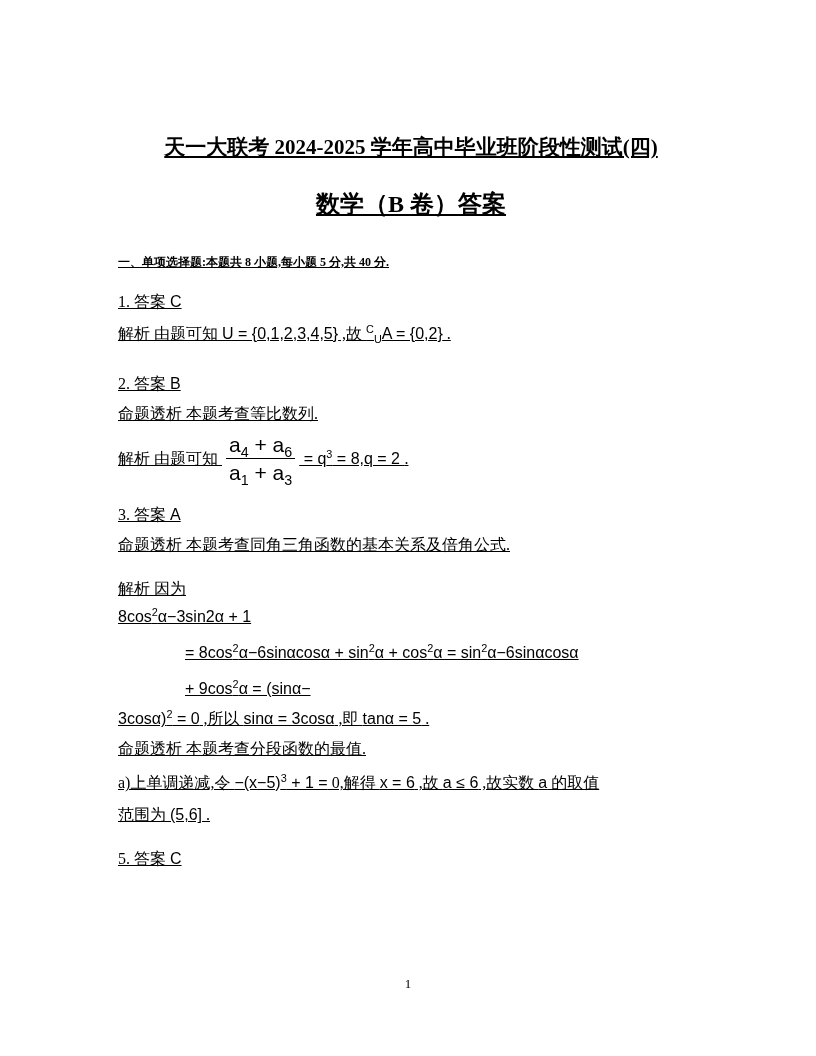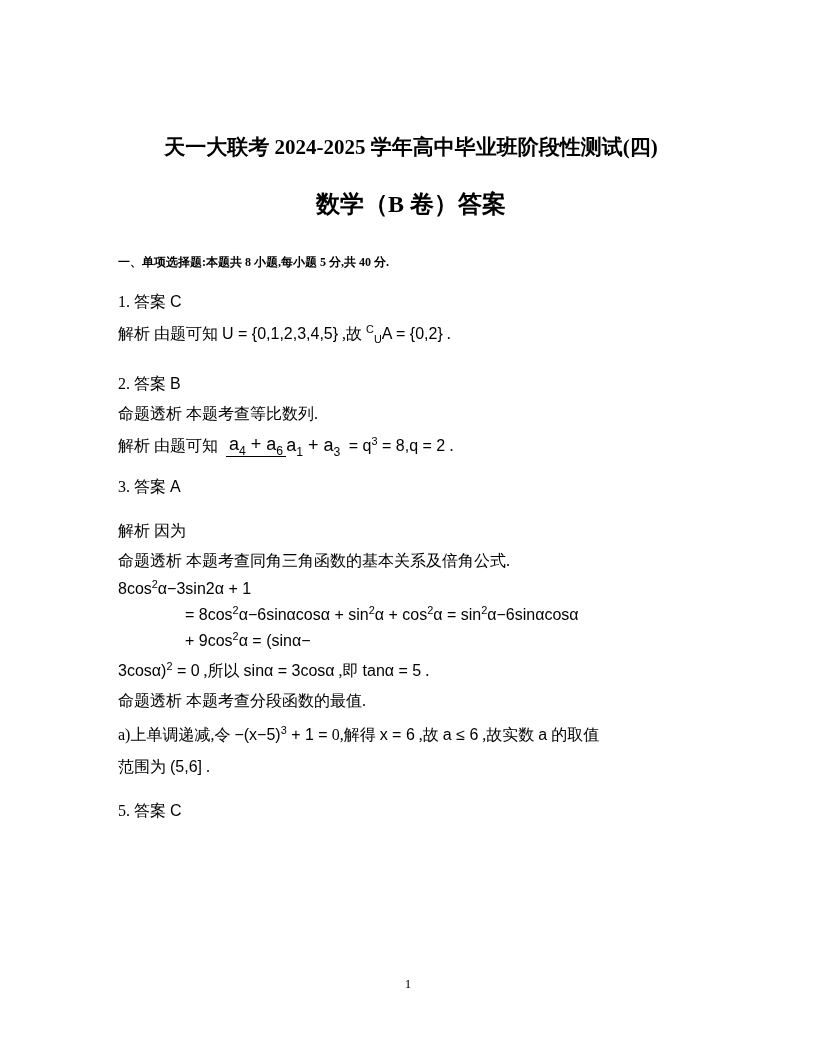--- a/index.html
+++ b/index.html
@@ -10,20 +10,21 @@
     background: #ffffff;
     color: #000000;
     font-family: "Liberation Serif", "DejaVu Serif", serif;
     overflow: hidden;
   }
   .content {
     position: absolute;
     left: 118px;
     top: 0;
     width: 586px;
+    text-decoration: underline;
   }
   .title {
     margin: 132px 0 0 0;
     font-size: 21px;
     font-weight: bold;
     text-align: center;
     line-height: 30px;
     font-family: "Liberation Serif", "DejaVu Serif", serif;
   }
   .subtitle {
@@ -44,33 +45,34 @@
     font-size: 16px;
     line-height: 24px;
     min-height: 24px;
   }
   .mt8  { margin-top: 8px; }
   .mt10 { margin-top: 10px; }
   .mt16 { margin-top: 16px; }
   .mt18 { margin-top: 18px; }
   .mt20 { margin-top: 20px; }
   .mt24 { margin-top: 26px; }
-  .mt2  { margin-top: 2px; }
+  .mt2  { margin-top: 12px; }
   .mt4  { margin-top: 4px; }
   .indent { margin-left: 67px; }
   .cn { font-family: "Liberation Serif", "DejaVu Serif", serif; }
   .m  { font-family: "Liberation Sans", "DejaVu Sans", sans-serif; }
   sup { vertical-align: super; font-size: 68%; line-height: 0; }
   sub { vertical-align: sub;   font-size: 68%; line-height: 0; }
   .frac {
     display: inline-flex;
+    flex-direction: column;
     text-align: center;
     vertical-align: middle;
     font-family: "Liberation Sans", "DejaVu Sans", sans-serif;
-    font-size: 18px;
+    font-size: 21px;
     line-height: 1.2;
     margin: 0 4px;
     position: relative;
     top: -2px;
     justify-content: space-between;
   }
   .frac .num { border-bottom: 1.4px solid #000; padding: 0 3px 1px 3px; }
   .frac .den { padding-top: 1px; }
   .footer {
     position: absolute;
@@ -97,22 +99,22 @@
     <p class="p mt8"><span class="cn">解析 由题可知 </span><span class="m">U = {0,1,2,3,4,5}</span><span class="cn"> ,故 </span><span class="m"><sup>C</sup><sub>U</sub>A = {0,2}</span><span class="cn"> .</span></p>
 
     <p class="p mt24"><span class="cn">2. 答案 </span><span class="m">B</span></p>
     <p class="p"><span class="cn">命题透析 本题考查等比数列.</span></p>
     <p class="p mt8"><span class="cn">解析 由题可知 </span><span class="frac">
           <span class="num">a<sub>4</sub> + a<sub>6</sub></span>
           <span class="den">a<sub>1</sub> + a<sub>3</sub></span>
         </span><span class="m"> = q<sup>3</sup> = 8,q = 2 </span><span class="cn">.</span></p>
 
     <p class="p mt16"><span class="cn">3. 答案 </span><span class="m">A</span></p>
+    <p class="p"><span class="cn">命题透析 本题考查同角三角函数的基本关系及倍角公式.</span></p>
     <p class="p mt20"><span class="cn">解析 因为</span></p>
-    <p class="p"><span class="cn">命题透析 本题考查同角三角函数的基本关系及倍角公式.</span></p>
     <p class="p mt4"><span class="m">8cos<sup>2</sup>α−3sin2α + 1</span></p>
     <p class="p mt2 indent"><span class="m">= 8cos<sup>2</sup>α−6sinαcosα + sin<sup>2</sup>α + cos<sup>2</sup>α = sin<sup>2</sup>α−6sinαcosα</span></p>
     <p class="p mt2 indent"><span class="m">+ 9cos<sup>2</sup>α = (sinα−</span></p>
     <p class="p"><span class="m">3cosα)<sup>2</sup> = 0</span><span class="cn"> ,所以 </span><span class="m">sinα = 3cosα</span><span class="cn"> ,即 </span><span class="m">tanα = 5</span><span class="cn"> .</span></p>
 
     <p class="p"><span class="cn">命题透析 本题考查分段函数的最值.</span></p>
     <p class="p mt10"><span class="cn">a)上单调递减,令 </span><span class="m">−(x−5)<sup>3</sup> + 1 =</span><span class="cn"> 0,解得 </span><span class="m">x = 6</span><span class="cn"> ,故 </span><span class="m">a ≤ 6</span><span class="cn"> ,故实数 </span><span class="m">a</span><span class="cn"> 的取值</span></p>
     <p class="p mt8"><span class="cn">范围为 </span><span class="m">(5,6]</span><span class="cn"> .</span></p>
 
     <p class="p mt20"><span class="cn">5. 答案 </span><span class="m">C</span></p>

